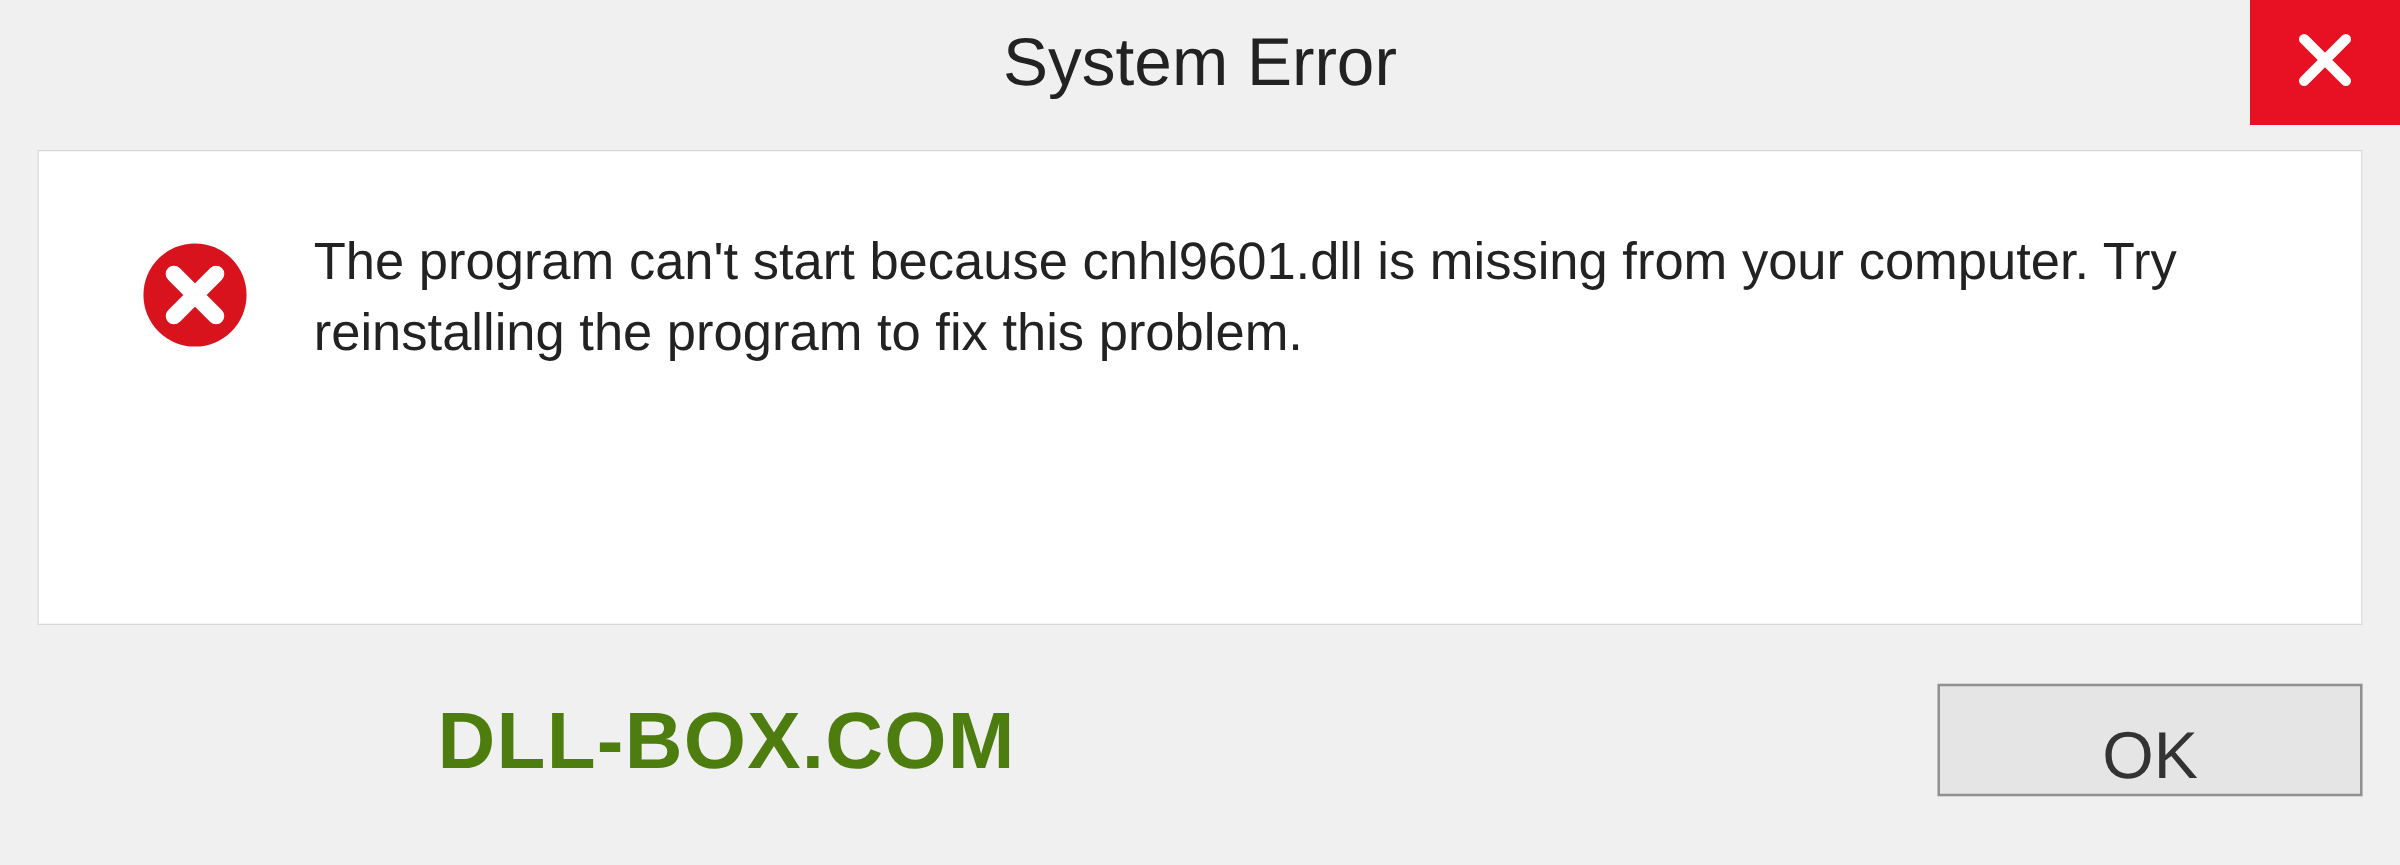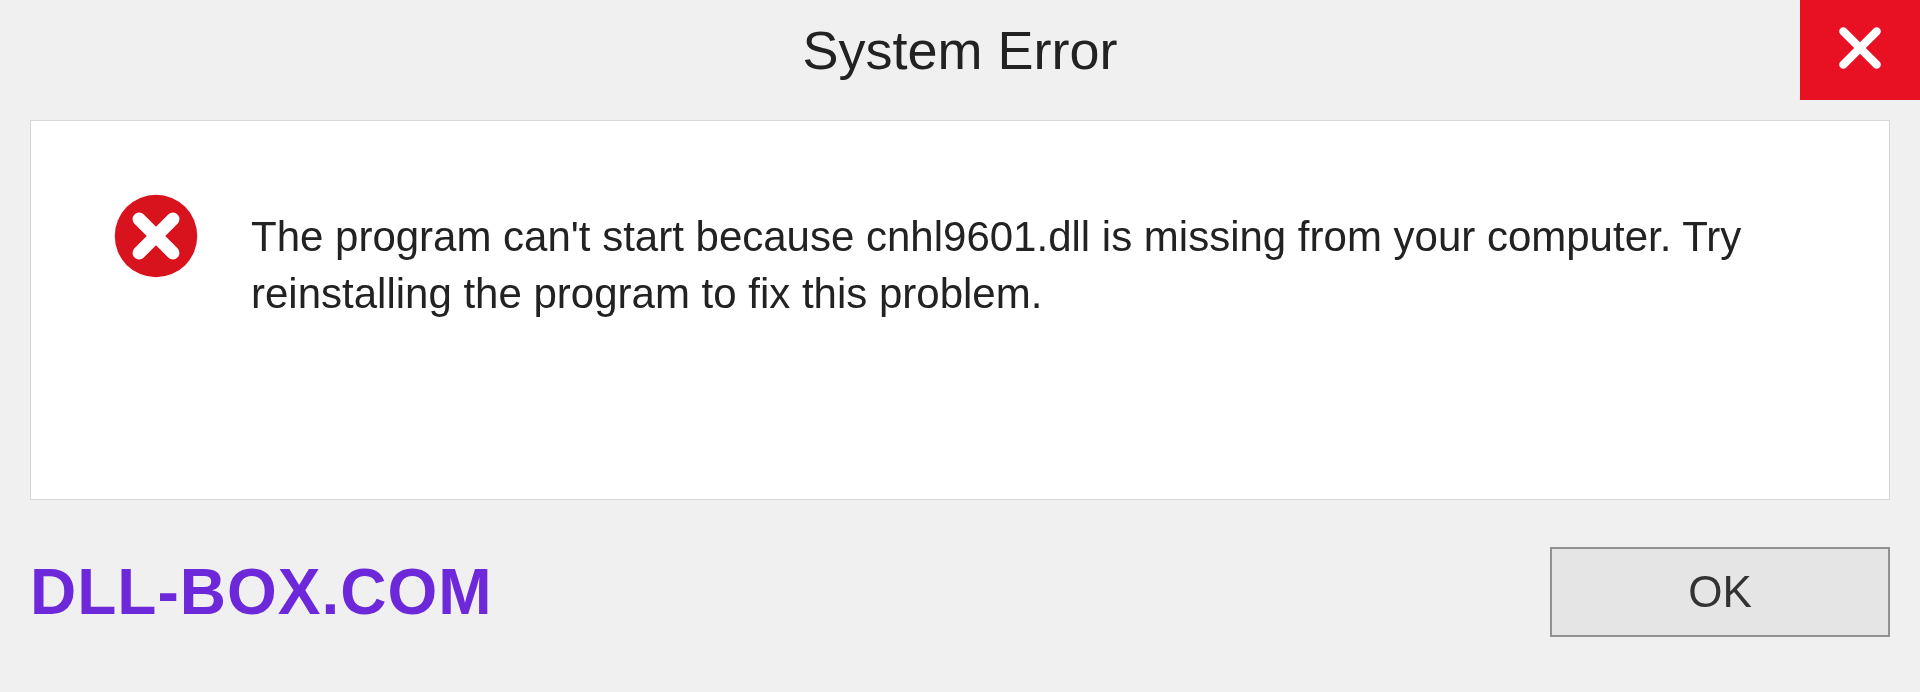--- a/index.html
+++ b/index.html
@@ -63,49 +63,49 @@
     }
     .error-icon svg {
       width: 100%;
       height: 100%;
     }
     .message {
       font-size: 42px;
       line-height: 1.35;
       color: #222;
       font-weight: 400;
-      margin-top: 28px;
     }
     .footer {
       position: absolute;
       bottom: 0;
       left: 0;
       right: 0;
       height: 170px;
       padding: 0 30px 30px 30px;
       display: flex;
       align-items: center;
       justify-content: space-between;
     }
     .watermark {
       font-size: 64px;
       font-weight: 800;
-      color: #6d28d9;
+      color: #4d7c0f;
       letter-spacing: 1px;
+      margin-left: 320px;
       font-family: Arial, sans-serif;
     }
     .ok-btn {
       width: 340px;
       height: 90px;
       background: #e5e5e5;
       border: 2px solid #909090;
-      font-size: 44px;
+      font-size: 53px;
       color: #333;
       display: flex;
-      align-items: center;
+      align-items: flex-end;
       justify-content: center;
       cursor: pointer;
       font-family: "Segoe UI", Arial, sans-serif;
     }
   </style>
 </head>
 <body>
 
 <div class="titlebar">
   <div class="title">System Error</div>

